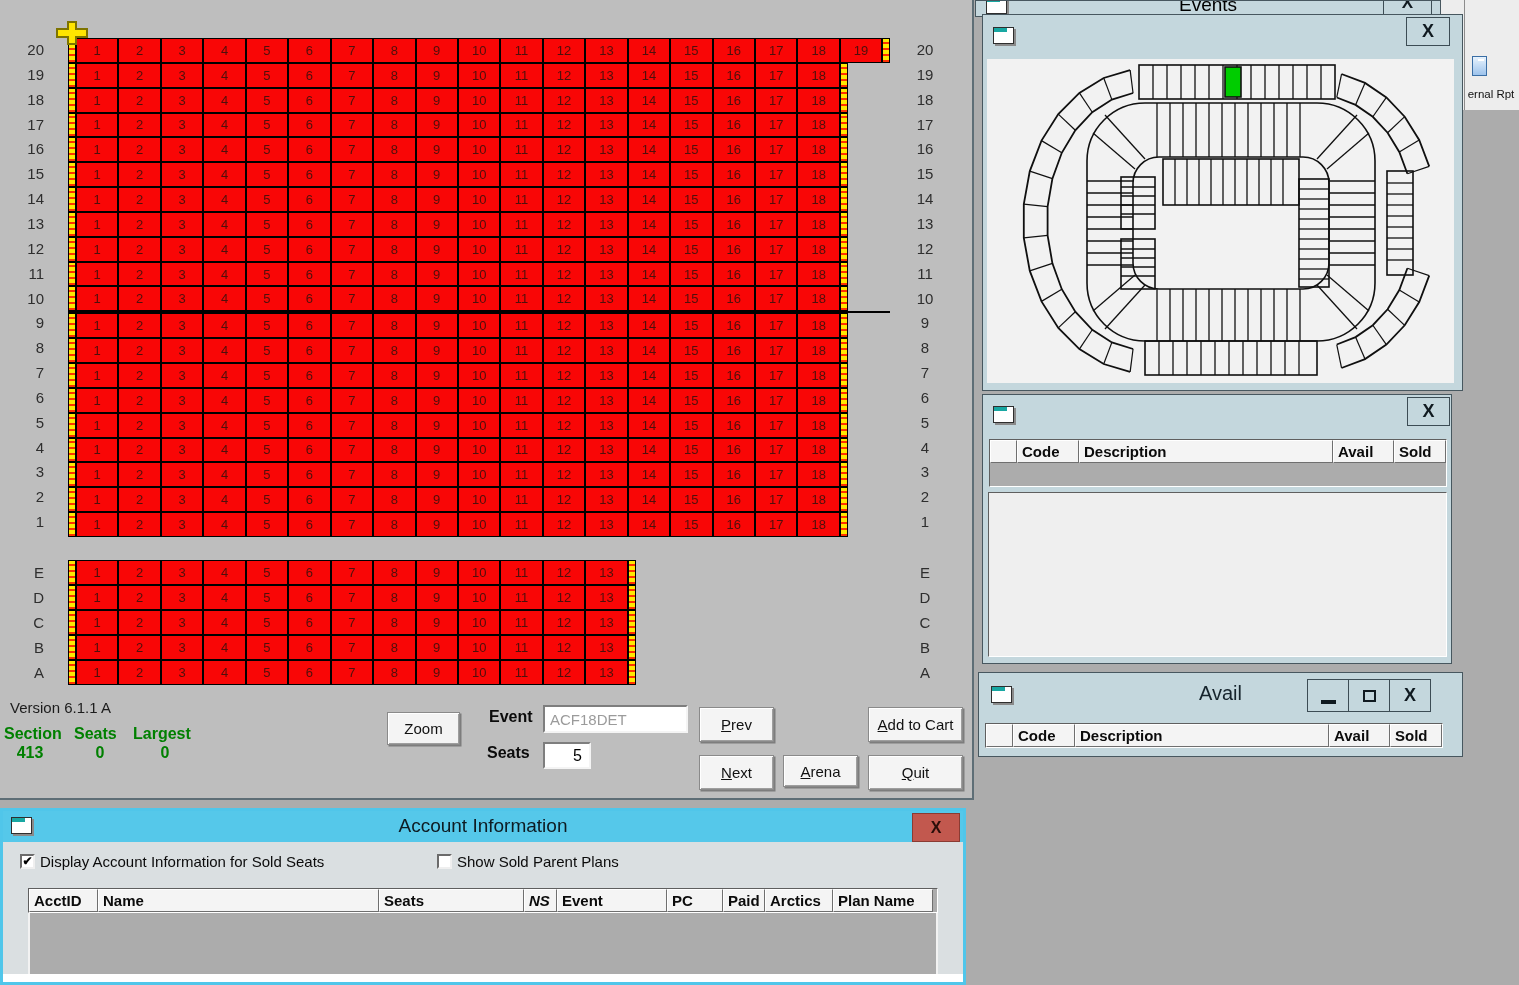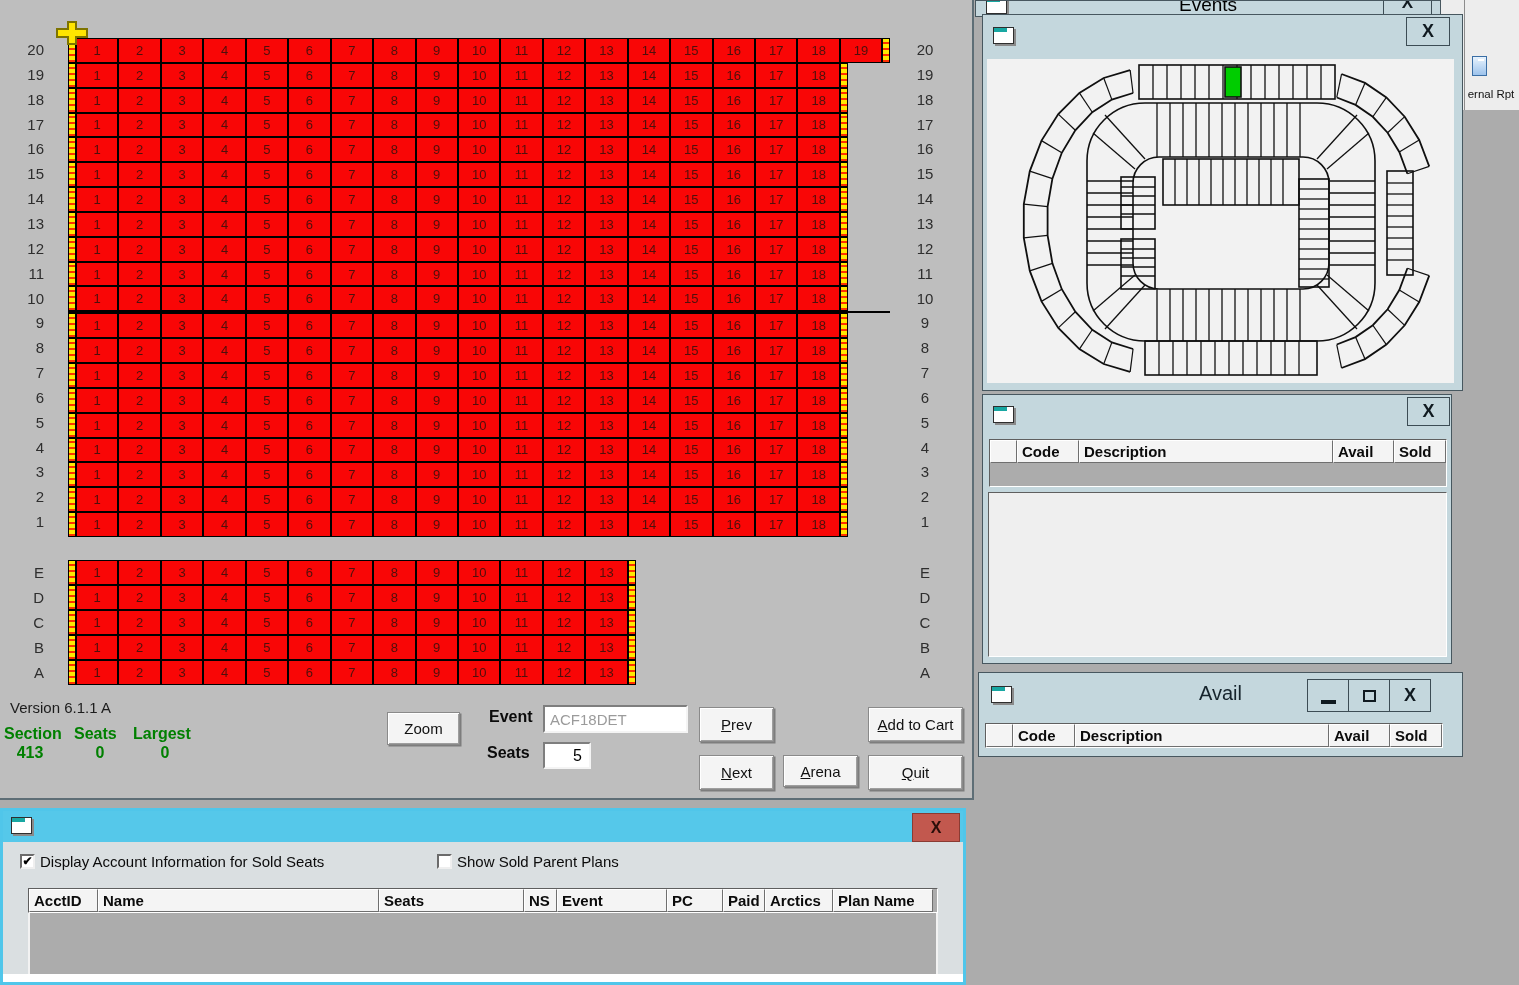--- a/index.html
+++ b/index.html
@@ -883,34 +883,35 @@
   <div class="btn" style="left:699px;top:707px;width:73px;height:33px;"><span class="u">P</span>rev</div>
   <div class="btn" style="left:699px;top:755px;width:73px;height:33px;"><span class="u">N</span>ext</div>
   <div class="btn" style="left:783px;top:755px;width:73px;height:30px;"><span class="u">A</span>rena</div>
   <div class="btn" style="left:868px;top:707px;width:93px;height:33px;"><span class="u">A</span>dd to Cart</div>
   <div class="btn" style="left:868px;top:755px;width:93px;height:33px;"><span class="u">Q</span>uit</div>
 </div>
 
 <div class="abs" style="left:0;top:808px;width:966px;height:177px;border:3px solid #50C6EA;background:#DADFE1;overflow:hidden;">
   <div class="abs" style="left:0;top:0;right:0;height:31px;background:#55C8EA;">
     <span class="form-icon" style="left:8px;top:6px;"></span>
+    <div class="titletext" style="top:4px;font-size:19px;text-align:center;color:#0e1b22;">Account Information</div>
     <div class="xbtn" style="right:3px;top:2px;width:46px;height:27px;background:#C2584E;border:1px solid #8A3B33;color:#2A0E0A;font-size:16px;">X</div>
   </div>
   <div id="account-checkboxes" class="abs" style="left:0;top:31px;right:0;height:46px;">
       <div class="cb" style="left: 17px; top: 12px;">✔</div>
       <div class="cblabel" style="left: 37px; top: 11px;">Display Account Information for Sold Seats</div>
       <div class="cb" style="left: 434px; top: 12px;"></div>
       <div class="cblabel" style="left: 454px; top: 11px;">Show Sold Parent Plans</div>
     </div>
   <div class="abs" style="left:25px;top:77px;width:910px;">
     <div class="hrow" id="account-header" style="border:1px solid #5F5F5F;border-bottom-color:#fff;border-right-color:#fff;">
         <div class="hcell" style="width: 69px;">AcctID</div>
         <div class="hcell" style="width: 281px;">Name</div>
         <div class="hcell" style="width: 145px;">Seats</div>
-        <div class="hcell" style="width: 33px;">NS</div>
+        <div class="hcell" style="width: 33px; font-style: italic;">NS</div>
         <div class="hcell" style="width: 110px;">Event</div>
         <div class="hcell" style="width: 56px;">PC</div>
         <div class="hcell" style="width: 42px;">Paid</div>
         <div class="hcell" style="width: 68px;">Arctics</div>
         <div class="hcell" style="width: 100px;">Plan Name</div>
       </div>
     <div style="height:64px;background:#ACACAC;border-left:2px solid #F2F2F2;border-right:2px solid #F2F2F2;"></div>
   </div>
   <div class="abs" style="left:0;bottom:0;width:100%;height:8px;background:#FFFFFF;"></div>
 </div>

